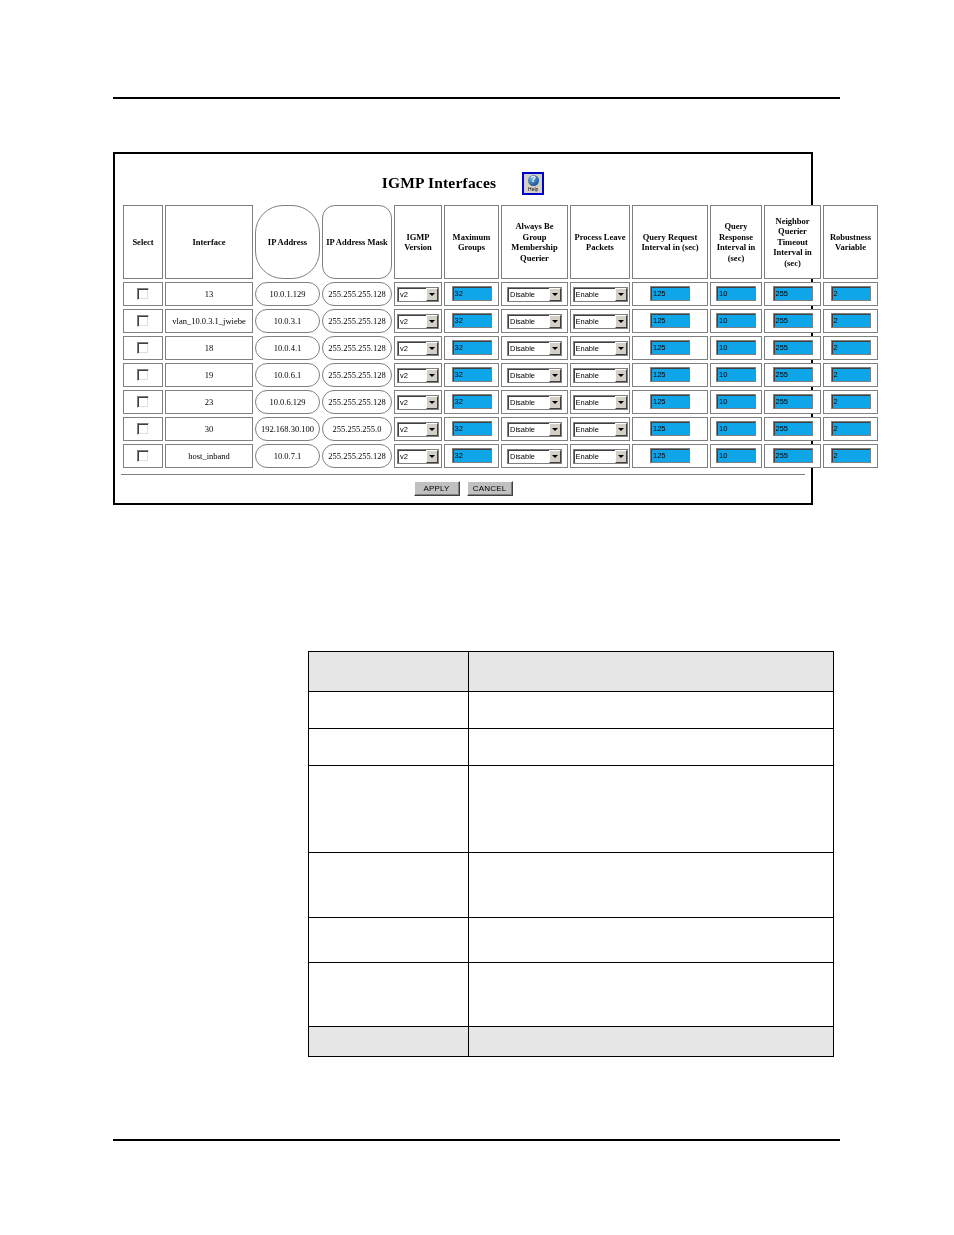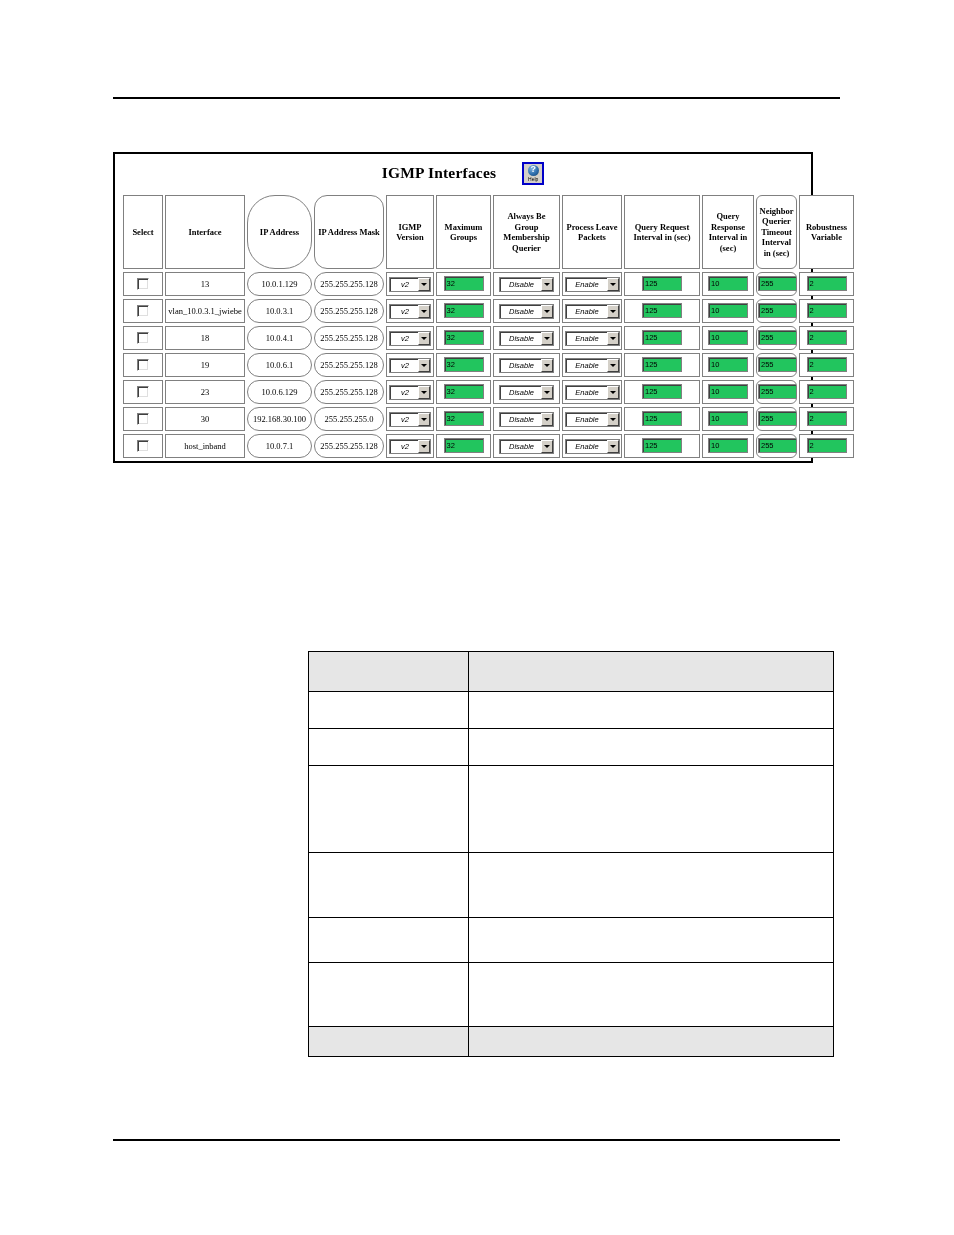--- a/index.html
+++ b/index.html
@@ -37,20 +37,21 @@
   }
 
   .panel-titlebar {
     position: relative;
     height: 38px;
     display: flex;
     align-items: center;
     justify-content: center;
     gap: 26px;
     padding: 0 10px;
+    margin-top: 10px;
   }
   .panel-title {
     font-family: "Liberation Serif", "DejaVu Serif", serif;
     font-weight: bold;
     font-size: 15.5px;
     letter-spacing: .2px;
     white-space: nowrap;
   }
   .help-button {
     width: 22px; height: 23px;
@@ -118,30 +119,30 @@
     padding: 2px 1px;
     text-align: center;
     vertical-align: middle;
     height: 24px;
     white-space: nowrap;
     overflow: hidden;
   }
 
   
   .c-select { width: 40px; }
-  .c-iface  { width: 80px; }
+  .c-iface  { width: 88px; }
   .c-ip     { width: 65px; border-radius: 28px; }
   .c-mask   { width: 70px; border-radius: 13px; }
   .c-ver    { width: 48px; }
   .c-maxgrp { width: 55px; }
   .c-querier{ width: 67px; }
   .c-leave  { width: 60px; }
   .c-qreq   { width: 76px; margin-top: 20px; }
   .c-qresp  { width: 52px; }
-  .c-nbr    { width: 41px; border-radius: 6px; }
+  .c-nbr    { width: 57px; }
   .c-robust { width: 55px; }
 
   
   .wcheck {
     display: inline-block;
     width: 12px; height: 12px;
     background: #ffffff;
     border: 1px solid #808080;
     border-right-color: #ffffff;
     border-bottom-color: #ffffff;
@@ -155,22 +156,21 @@
     width: 42px; height: 15px;
     background: #ffffff;
     border: 1px solid #808080;
     box-shadow: inset 1px 1px 0 #404040;
     font-family: "Liberation Sans", sans-serif;
     font-size: 7.5px;
     padding-left: 2px;
     cursor: pointer;
     position: relative;
     overflow: hidden;
-    text-align: center;
-    font-style: italic;
+    text-align: left;
   }
   .wselect.wide { width: 55px; }
   .wselect .sel-text {
     flex: 1 1 auto;
     white-space: nowrap;
     overflow: hidden;
     line-height: 13px;
   }
   .wselect .arrow {
     flex: 0 0 auto;
@@ -186,21 +186,21 @@
   .wselect .arrow::after {
     content: "";
     border-left: 3px solid transparent;
     border-right: 3px solid transparent;
     border-top: 3px solid #000;
     display: block;
   }
   .winput {
     display: inline-block;
     width: 40px; height: 15px;
-    background: #22c55e;
+    background: #0ea5e9;
     border: 1px solid #808080;
     box-shadow: inset 1px 1px 0 #404040;
     font-family: "Liberation Sans", sans-serif;
     font-size: 7.5px;
     line-height: 13px;
     text-align: left;
     padding-left: 2px;
     color: #000;
     overflow: hidden;
     white-space: nowrap;
@@ -447,20 +447,24 @@
               </span></td>
             <td class="c-qreq"><span class="winput">125</span></td>
             <td class="c-qresp"><span class="winput">10</span></td>
             <td class="c-nbr"><span class="winput">255</span></td>
             <td class="c-robust"><span class="winput">2</span></td>
           </tr>
         </tbody>
     </table>
   </div>
 
+  <div class="button-bar">
+    <div class="wbutton">APPLY</div>
+    <div class="wbutton">CANCEL</div>
+  </div>
 
 </div>
 
 <table class="ref">
   <tbody>
     <tr>
       <td class="col-a shaded" style="height:40px"></td>
       <td class="shaded"></td>
     </tr>
     <tr>

